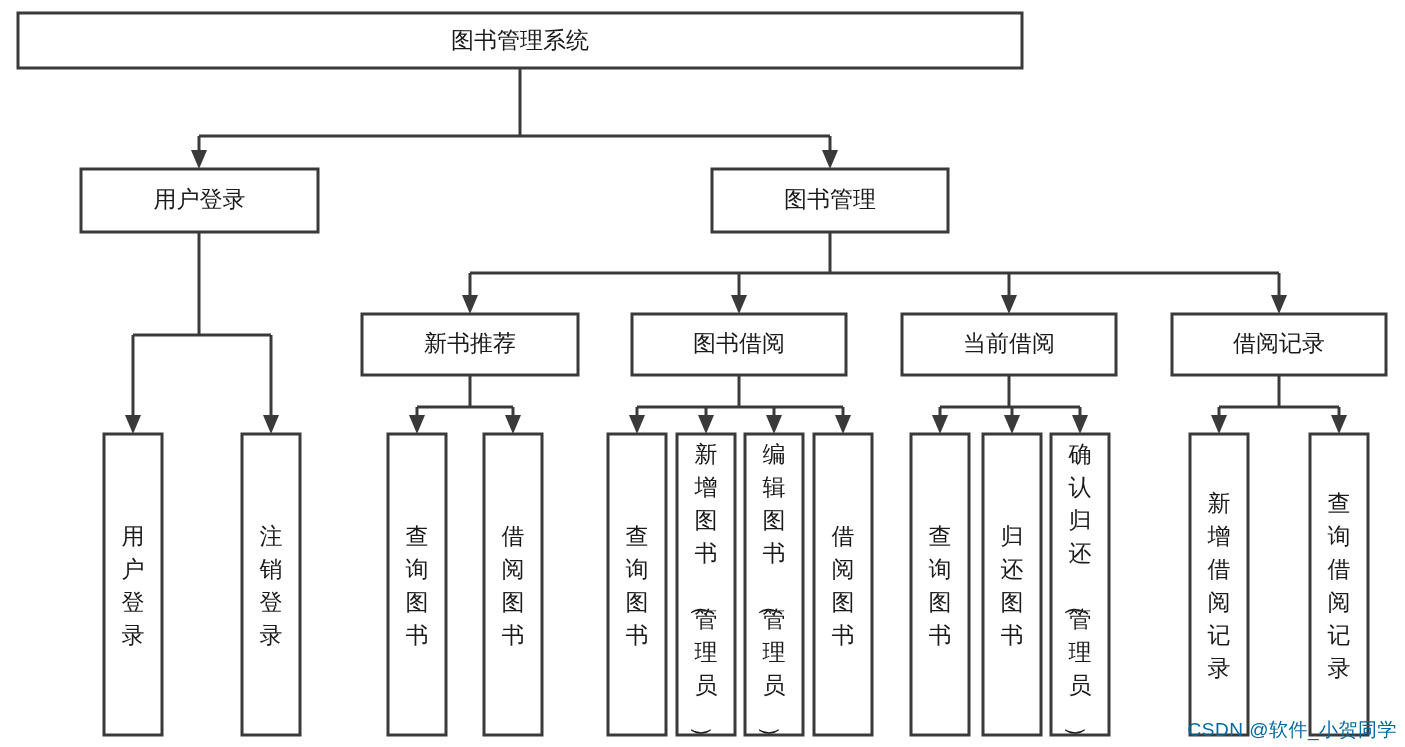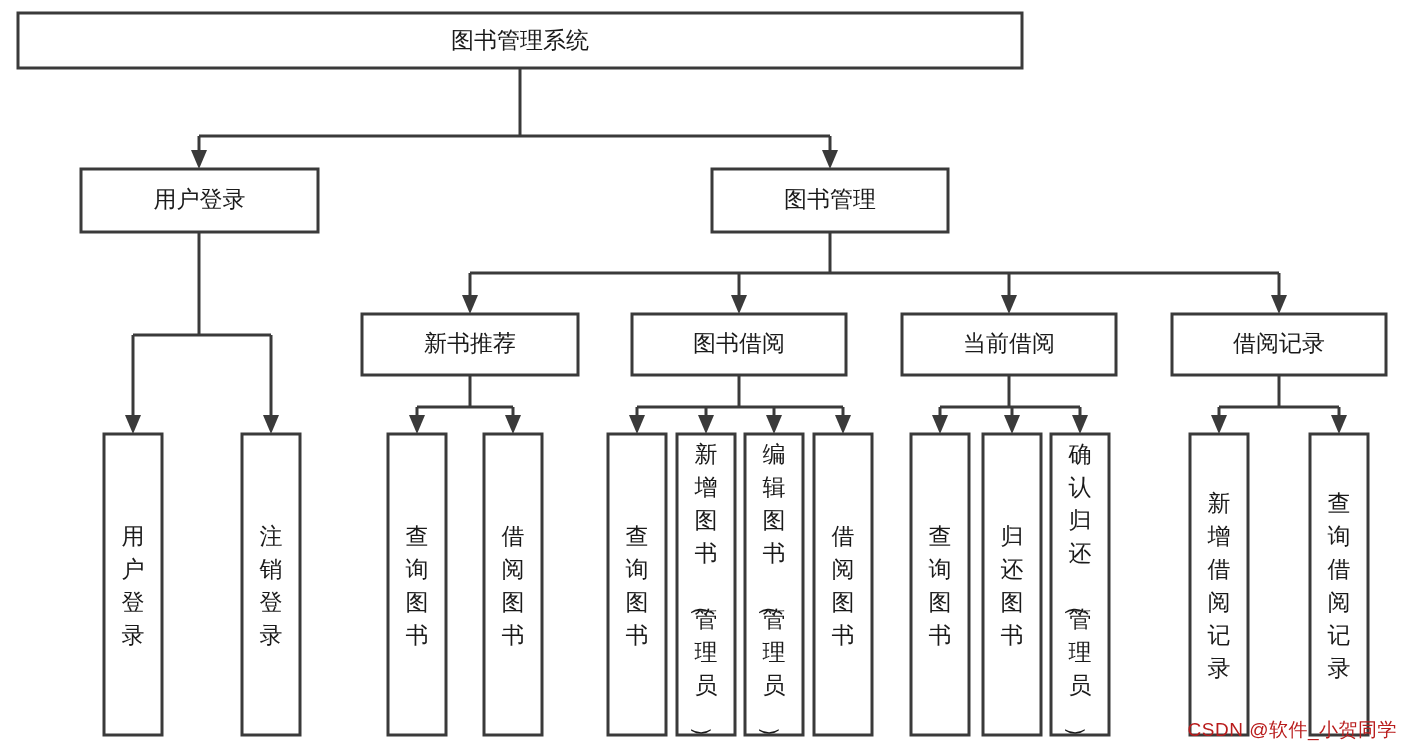--- a/index.html
+++ b/index.html
@@ -52,21 +52,21 @@
     font-size: 23px;
     fill: #1a1a1a;
     text-anchor: middle;
   }
   .watermark {
     position: absolute;
     right: 8px;
     bottom: 4px;
     font-family: "Liberation Sans", "DejaVu Sans", sans-serif;
     font-size: 19px;
-    color: #b91c1c;
+    color: #0369a1;
     white-space: nowrap;
     letter-spacing: 0.5px;
   }
 </style>
 </head>
 <body>
 
 <div id="diagram-root">
 
   <svg id="flow" viewBox="0 0 1405 747">

